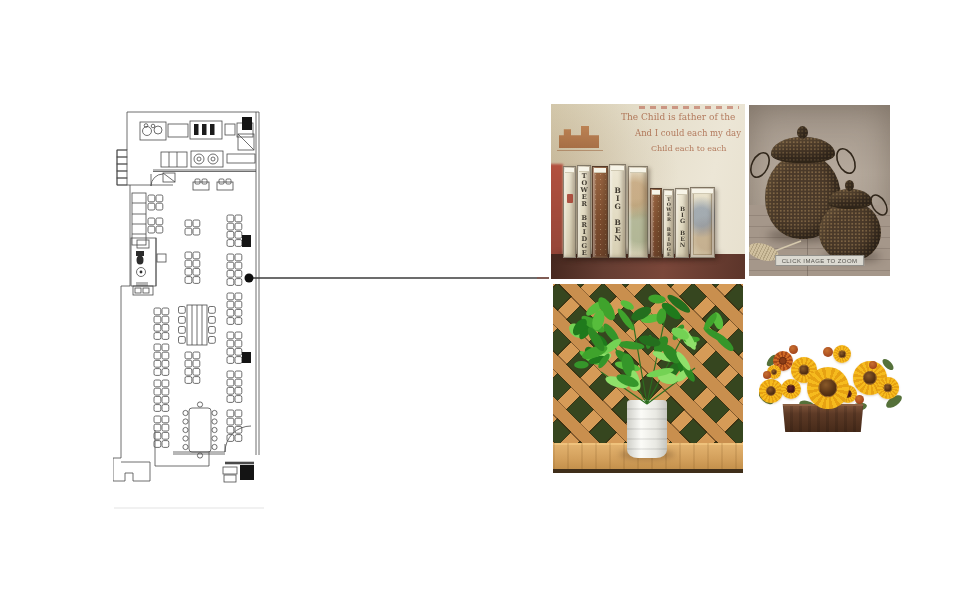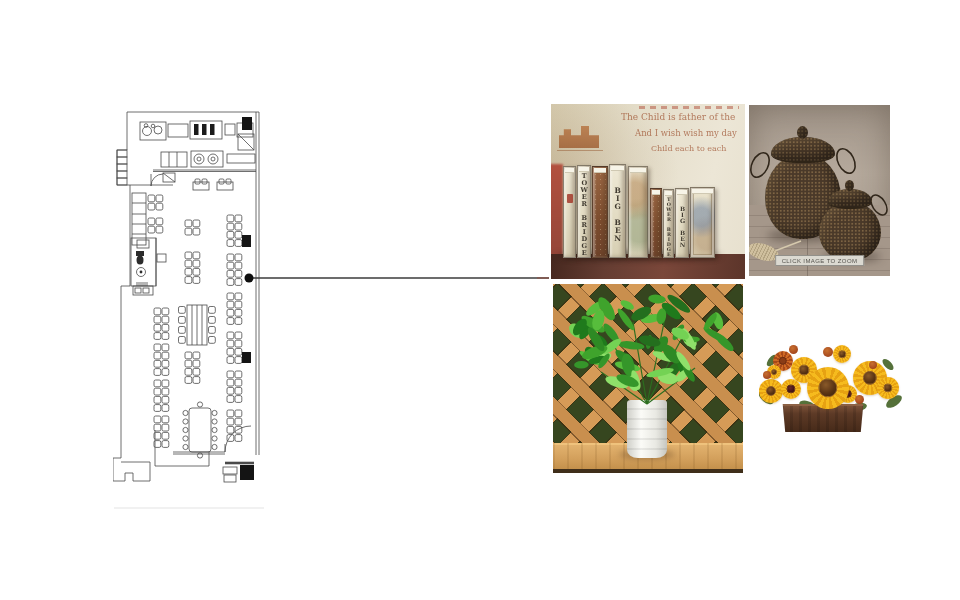--- a/index.html
+++ b/index.html
@@ -279,21 +279,21 @@
     <circle cx="236" cy="278" r="4.5" fill="#0d0d0d"></circle>
   </svg>
 
   <div class="abs photo books">
     <div class="abs bk-bg"></div>
     <div class="abs bk-topline"></div>
     <div class="abs bk-castle"></div>
     <div class="abs bk-castle-line"></div>
     <div class="abs bk-red"></div>
     <span class="bk-line" style="left:70px;top:8px;font-size:9px;">The Child is father of the</span>
-    <span class="bk-line" style="left:84px;top:24px;font-size:8.5px;">And I wish wish my day</span>
+    <span class="bk-line" style="left:84px;top:24px;font-size:8.5px;">And I could each my day</span>
     <span class="bk-line" style="left:100px;top:40px;font-size:8px;">Child each to each</span>
     <div class="abs bk-wood"></div>
     <div class="abs bk-shadow"></div>
     <div class="book cream emblem" style="left:12px;top:62px;width:13px;height:92px;"></div>
     <div class="book cream" style="left:26px;top:61px;width:14px;height:93px;">
       <span class="spine-label" style="font-size:6.5px;">TOWER BRIDGE</span>
     </div>
     <div class="book rust" style="left:41px;top:62px;width:16px;height:92px;"></div>
     <div class="book cream" style="left:58px;top:60px;width:17px;height:94px;">
       <span class="spine-label" style="font-size:7.5px;">BIG BEN</span>

